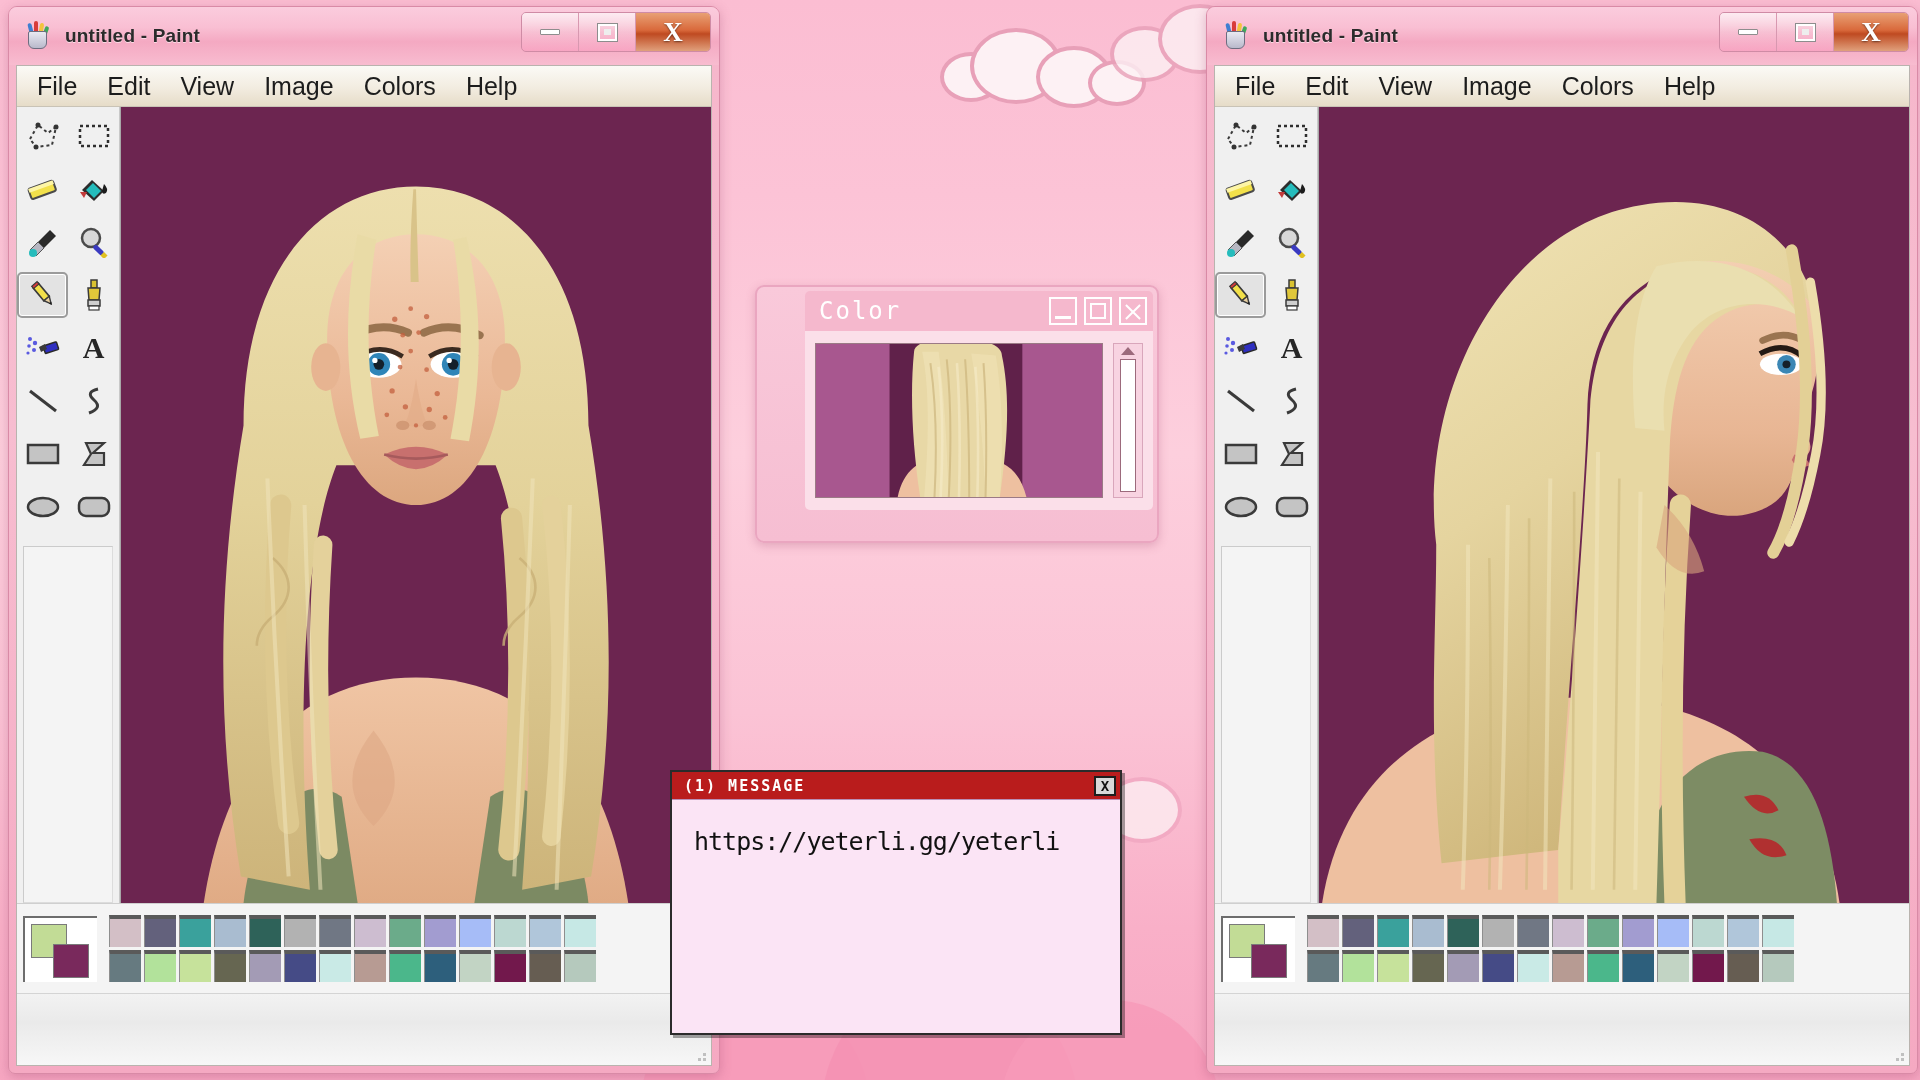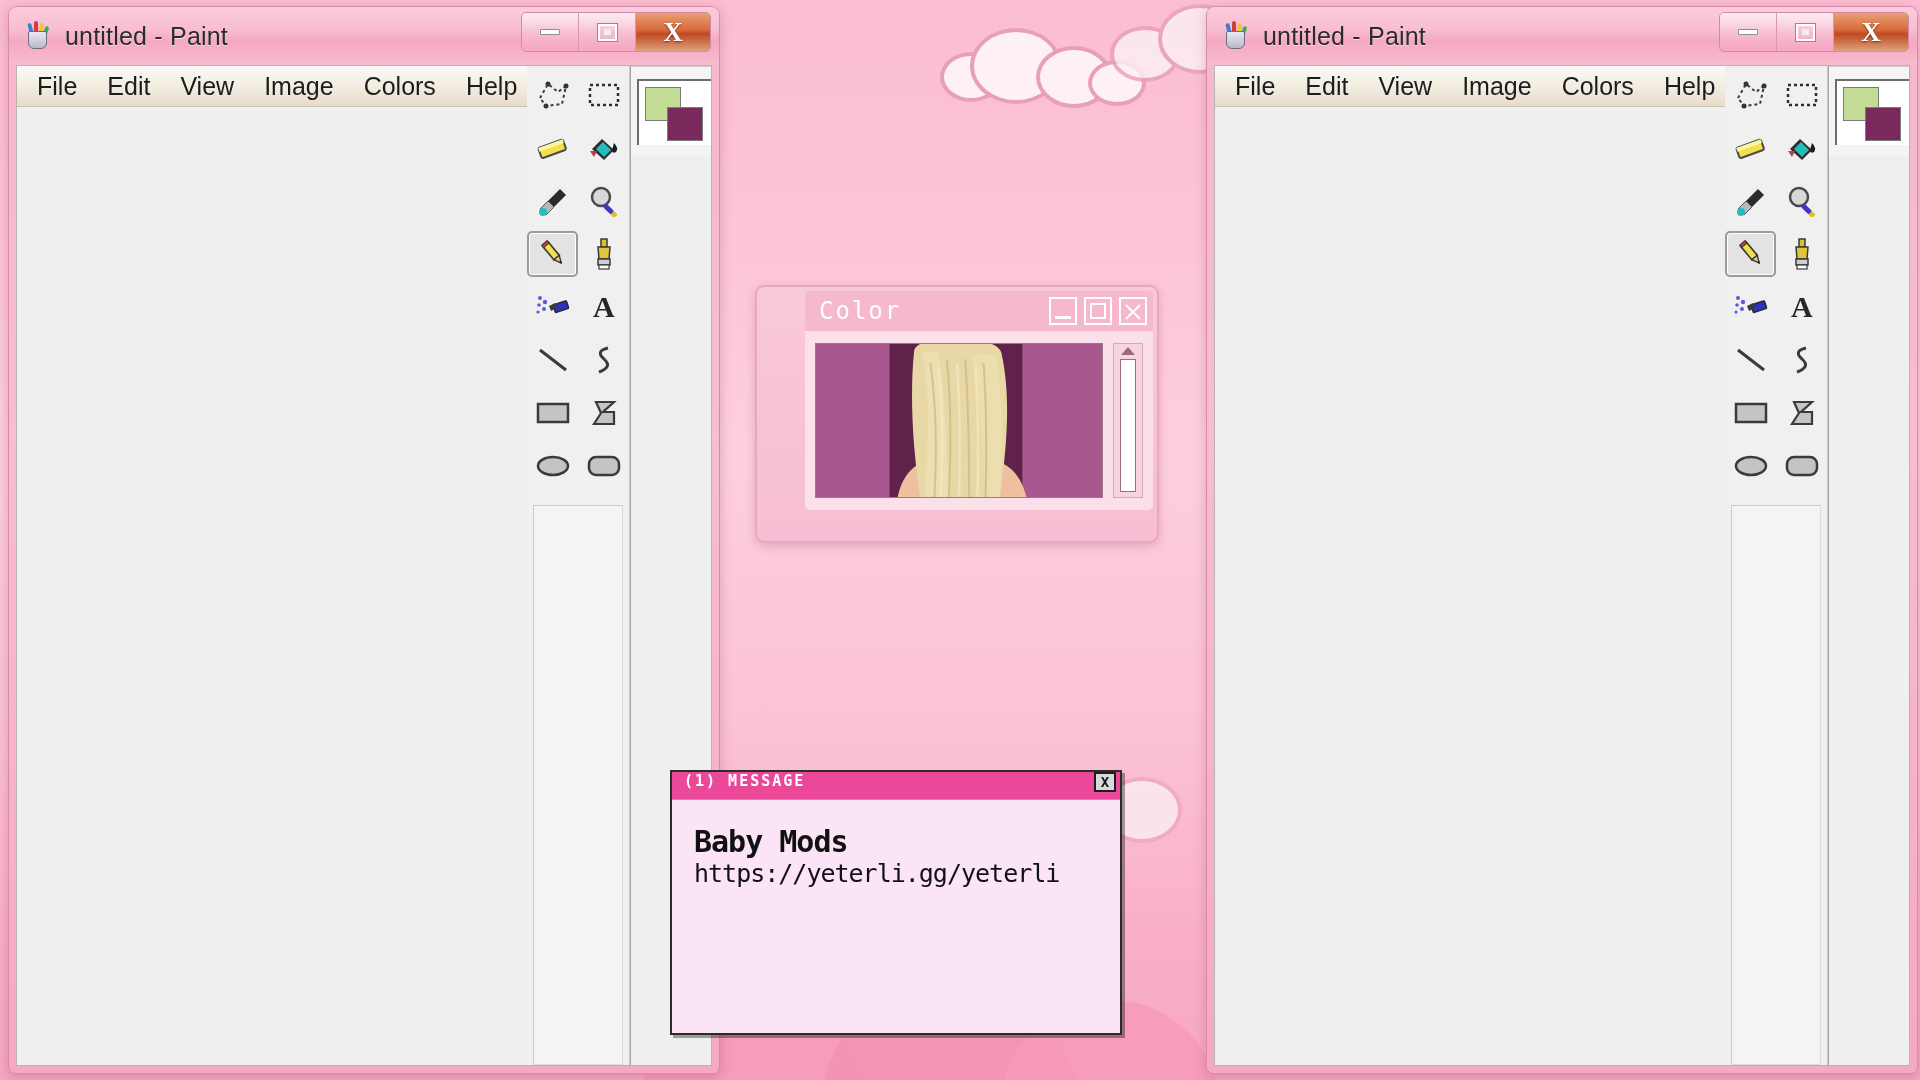--- a/index.html
+++ b/index.html
@@ -67,23 +67,23 @@
     position: absolute; left: 5px; top: 10px;
     width: 19px; height: 18px;
     background: linear-gradient(180deg,#e9e9f2,#b9b9cb);
     border: 1px solid #6d6d80;
     border-radius: 2px 2px 6px 6px;
   }
   .app-icon i {
     position: absolute; width: 4px; height: 15px; border-radius: 2px; top: 1px;
   }
   .title-text {
-    font-size: 25px;
+    font-size: 19px;
     color: #2b2b2b;
-    font-weight: 400;
+    font-weight: 700;
     letter-spacing: .2px;
     text-shadow: 0 1px 0 rgba(255,255,255,.55);
     white-space: nowrap;
   }
   .win-buttons {
     position: absolute; right: 8px; top: 5px;
     display: flex; align-items: stretch;
     height: 40px;
     border: 1px solid #cf8ba5;
     border-radius: 5px;
@@ -108,21 +108,21 @@
     color: #fff; font-size: 27px; font-weight: bold;
     font-family: "Liberation Serif", serif;
     line-height: 1;
     text-shadow: 0 1px 2px rgba(0,0,0,.5);
   }
 
   .window-body {
     margin: 0 7px 7px 7px;
     background: #efeff0;
     border: 1px solid #b9b3ae;
-    display: flex; flex-direction: row;
+    display: flex; flex-direction: column;
     height: calc(100% - 58px - 7px);
     overflow: hidden;
   }
   .menubar {
     height: 41px;
     background: linear-gradient(180deg,#fbfaf6 0%,#f2ece0 55%,#e6dcc8 100%);
     border-bottom: 1px solid #c9c3b6;
     display: flex; align-items: center;
     padding-left: 10px;
     gap: 10px;
@@ -286,22 +286,22 @@
 
   
   #message-dialog {
     position: absolute;
     background: #fbe4f5;
     border: 2px solid #2b2b2b;
     box-shadow: 3px 3px 0 rgba(0,0,0,.35);
   }
   #message-dialog .md-title {
     height: 28px;
-    background: #ec4899;
-    display: flex; 
+    background: #b91c1c;
+    display: flex; align-items: center;
     padding: 0 4px 0 12px;
     border-bottom: 1px solid #b98fb6;
   }
   #message-dialog .md-label {
     flex: 1;
     color: #ffffff;
     font-size: 15px;
     letter-spacing: 2px;
     font-family: "DejaVu Sans Mono", monospace;
     font-weight: bold;
@@ -962,18 +962,17 @@
       </div>
     </div>
   </div>
 
   <div id="message-dialog" style="left:670px; top:770px; width:452px; height:265px;">
     <div class="md-title">
       <div class="md-label">(1) MESSAGE</div>
       <div class="md-close">X</div>
     </div>
     <div class="md-content">
-      <div class="md-heading">Baby Mods</div>
       <div class="md-link">https://yeterli.gg/yeterli</div>
     </div>
   </div>
 
 </div>
 
 </body></html>

